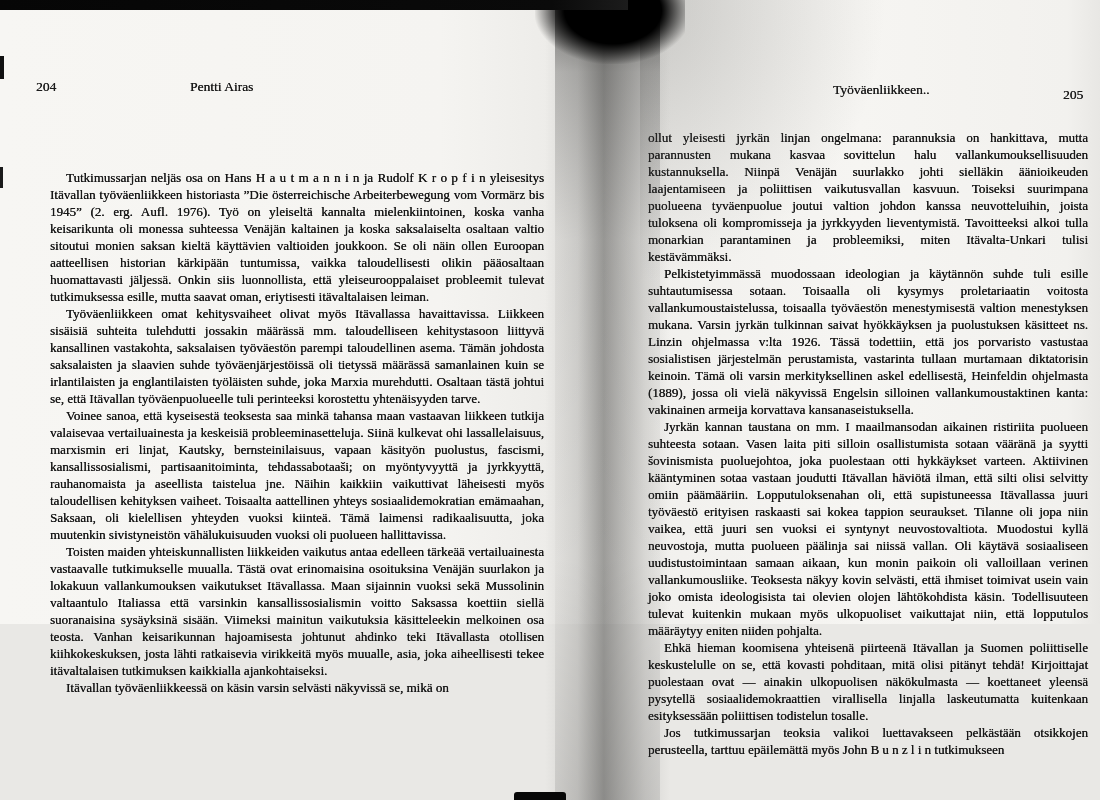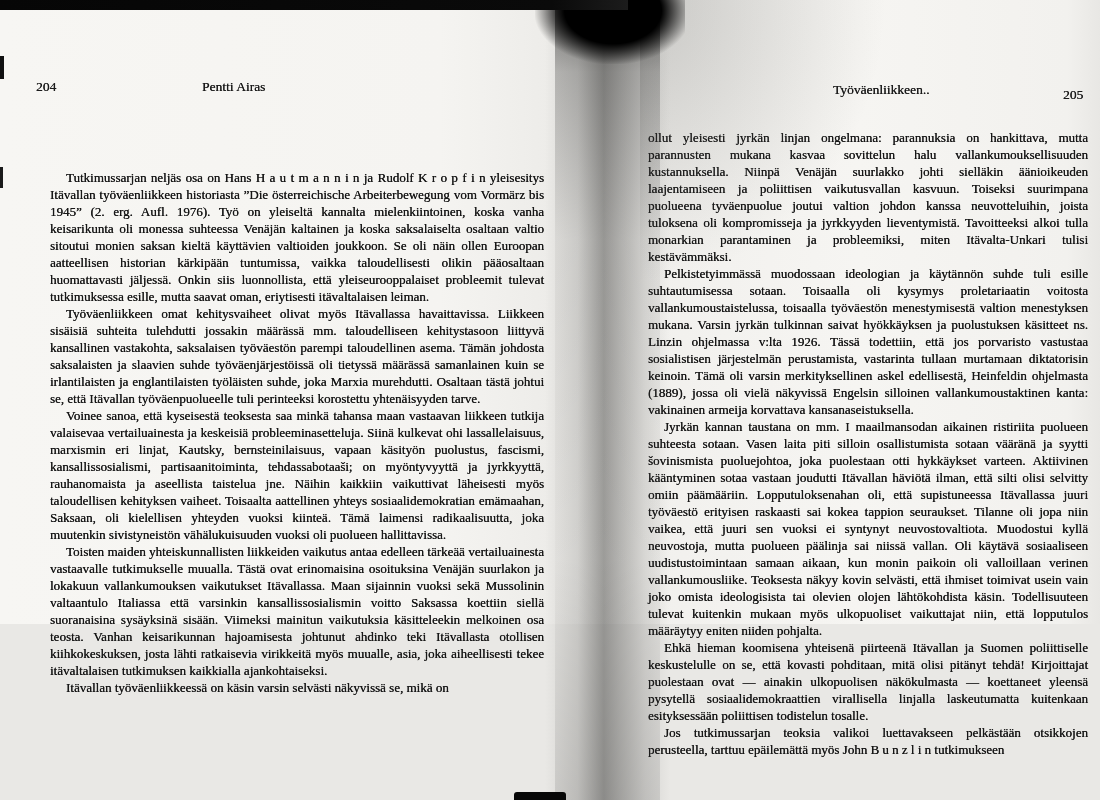--- a/index.html
+++ b/index.html
@@ -15,21 +15,21 @@
   }
   .page { position:absolute; top:0; height:800px; }
   .page-left  { left:0;   width:560px; }
   .page-right { left:640px; width:460px; }
 
   .pagenum, .runhead {
     position:absolute; font-size:13.5px; color:#1a1a1a; white-space:nowrap;
     text-shadow:0.2px 0 0 #222;
   }
   .page-left  .pagenum { left:36px;  top:79px; }
-  .page-left  .runhead { left:190px; top:79px;margin-left:12px; }
+  .page-left  .runhead { left:190px; top:79px; }
   .page-right .runhead { left:193px; top:82px; }
   .page-right .pagenum { left:423px; top:87px; }
 
   .pagebody {
     position:absolute; top:129px; color:#161616;
     font-size:13px; line-height:17px; text-align:justify;
     text-shadow:0.25px 0 0 #222;
   }
   .page-left  .pagebody { left:50px; width:494px;margin-top:40px; }
   .page-right .pagebody { left:8px;  width:440px; }

